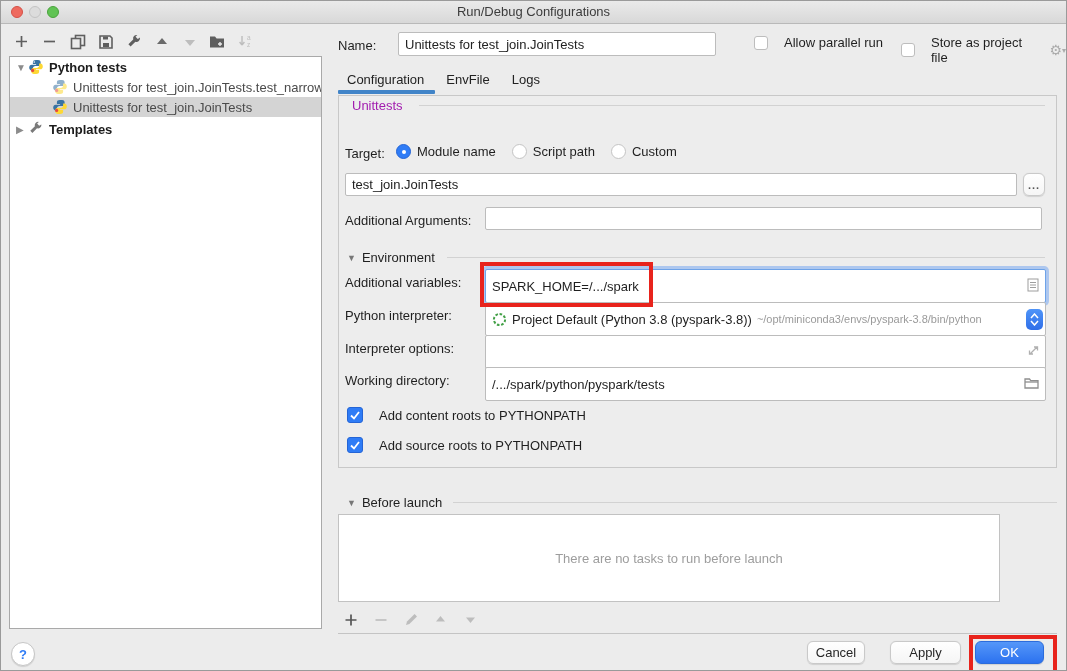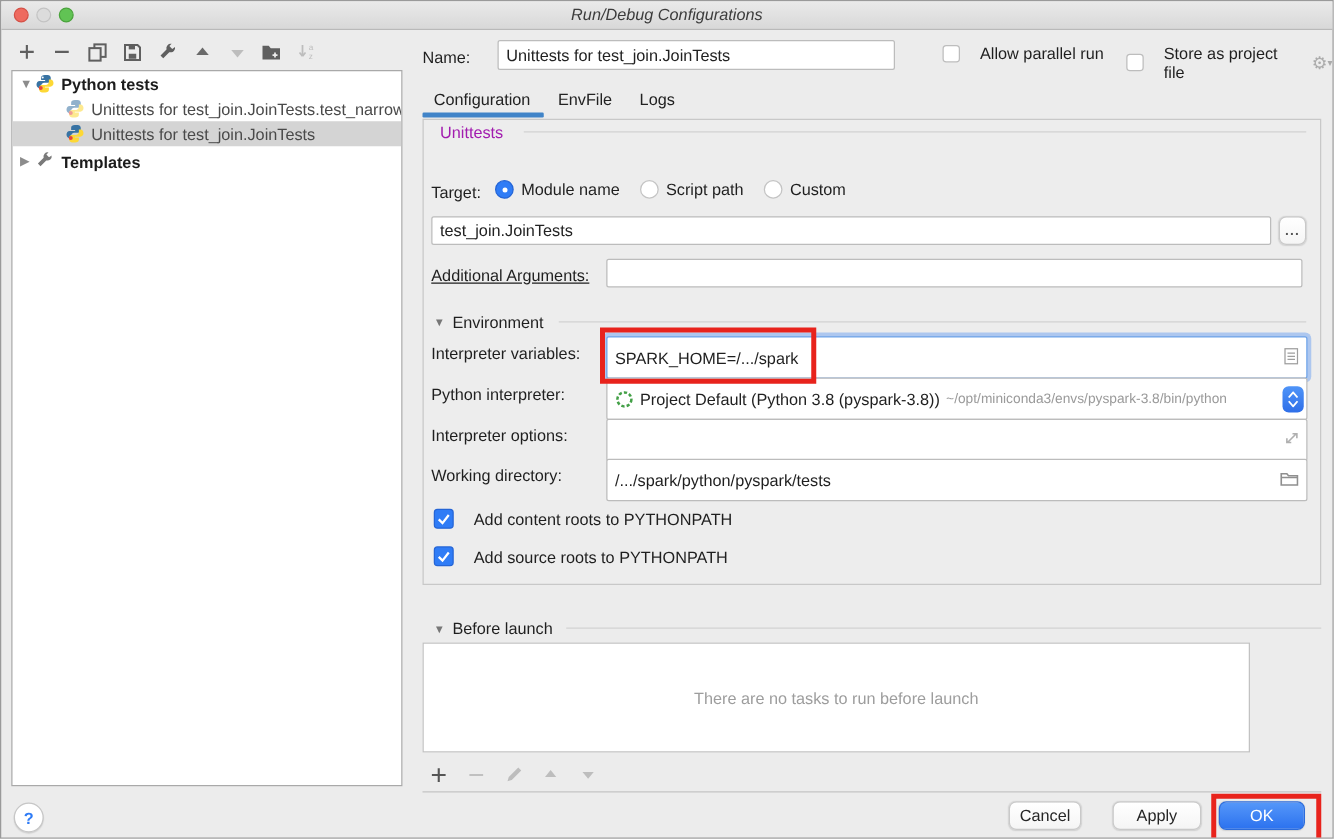--- a/index.html
+++ b/index.html
@@ -2,21 +2,21 @@
 <html><head>
 <meta charset="utf-8">
 <style>
   html,body{margin:0;padding:0;background:#d0d0d0;}
   #app{position:relative;width:1067px;height:671px;background:#ececec;
        font-family:"Liberation Sans",sans-serif;font-size:13px;color:#1f1f1f;
        overflow:hidden;border:1px solid #9a9a9a;box-sizing:border-box;}
   .abs{position:absolute;}
   
   .titlebar{position:absolute;left:0;top:0;width:100%;height:22px;
-    background:linear-gradient(#eaeaea,#d8d8d8);border-bottom:1px solid #b9b9b9;font-style:italic;}
+    background:linear-gradient(#eaeaea,#d8d8d8);border-bottom:1px solid #b9b9b9;}
   .title{position:absolute;left:0;top:0;width:100%;height:22px;line-height:22px;
     text-align:center;color:#3c3c3c;font-size:13px;}
   .light{position:absolute;top:5px;width:12px;height:12px;border-radius:50%;box-sizing:border-box;}
   .light.red{left:10px;background:#ee6a5f;border:1px solid #d55147;}
   .light.gray{left:28px;background:#dcdcdc;border:1px solid #c3c3c3;}
   .light.green{left:46px;background:#61c354;border:1px solid #4aa33c;}
   
   .tb{display:flex;align-items:center;gap:11px;}
   .tbi{width:17px;height:17px;display:flex;align-items:center;justify-content:center;}
   
@@ -218,30 +218,30 @@
     <span>Script path</span>
     <span class="radio off" style="margin-left:10px;"></span>
     <span>Custom</span>
   </div>
 
   <input class="field abs" style="left: 344px; top: 172px; width: 672px; height: 23px;" type="text" value="test_join.JoinTests">
   <div class="btn" style="left:1022px;top:172px;width:22px;height:23px;">
     <span class="dots">...</span>
   </div>
 
-  <div class="lab" style="left:344px;top:212px;text-decoration:underline;">Additional Arguments:</div>
+  <div class="lab" style="left:344px;top:212px;">Additional Arguments:</div>
   <input class="field abs" style="left: 484px; top: 206px; width: 557px; height: 23px;" type="text" value="">
 
   <div class="abs rowflex" style="left:346px;top:249px;gap:6px;">
     <span class="tri">▼</span>
     <span>Environment</span>
   </div>
   <div class="sep" style="left:446px;top:256px;width:598px;"></div>
 
-  <div class="lab" style="left:344px;top:274px;">Interpreter variables:</div>
+  <div class="lab" style="left:344px;top:274px;">Additional variables:</div>
   <div class="fieldbox abs focused" style="left:484px;top:268px;width:561px;height:26px;">
     <span style="flex:1;">SPARK_HOME=/.../spark</span>
     <span>
       <svg width="12" height="14">
           <rect x="1" y="1" width="10" height="12" fill="none" stroke="#9e9e9e"></rect>
           <path d="M3 4.5h6M3 7h6M3 9.5h6" stroke="#9e9e9e"></path>
         </svg>
     </span>
   </div>
   <div class="redrect" style="left:479px;top:261px;width:165px;height:37px;"></div>

